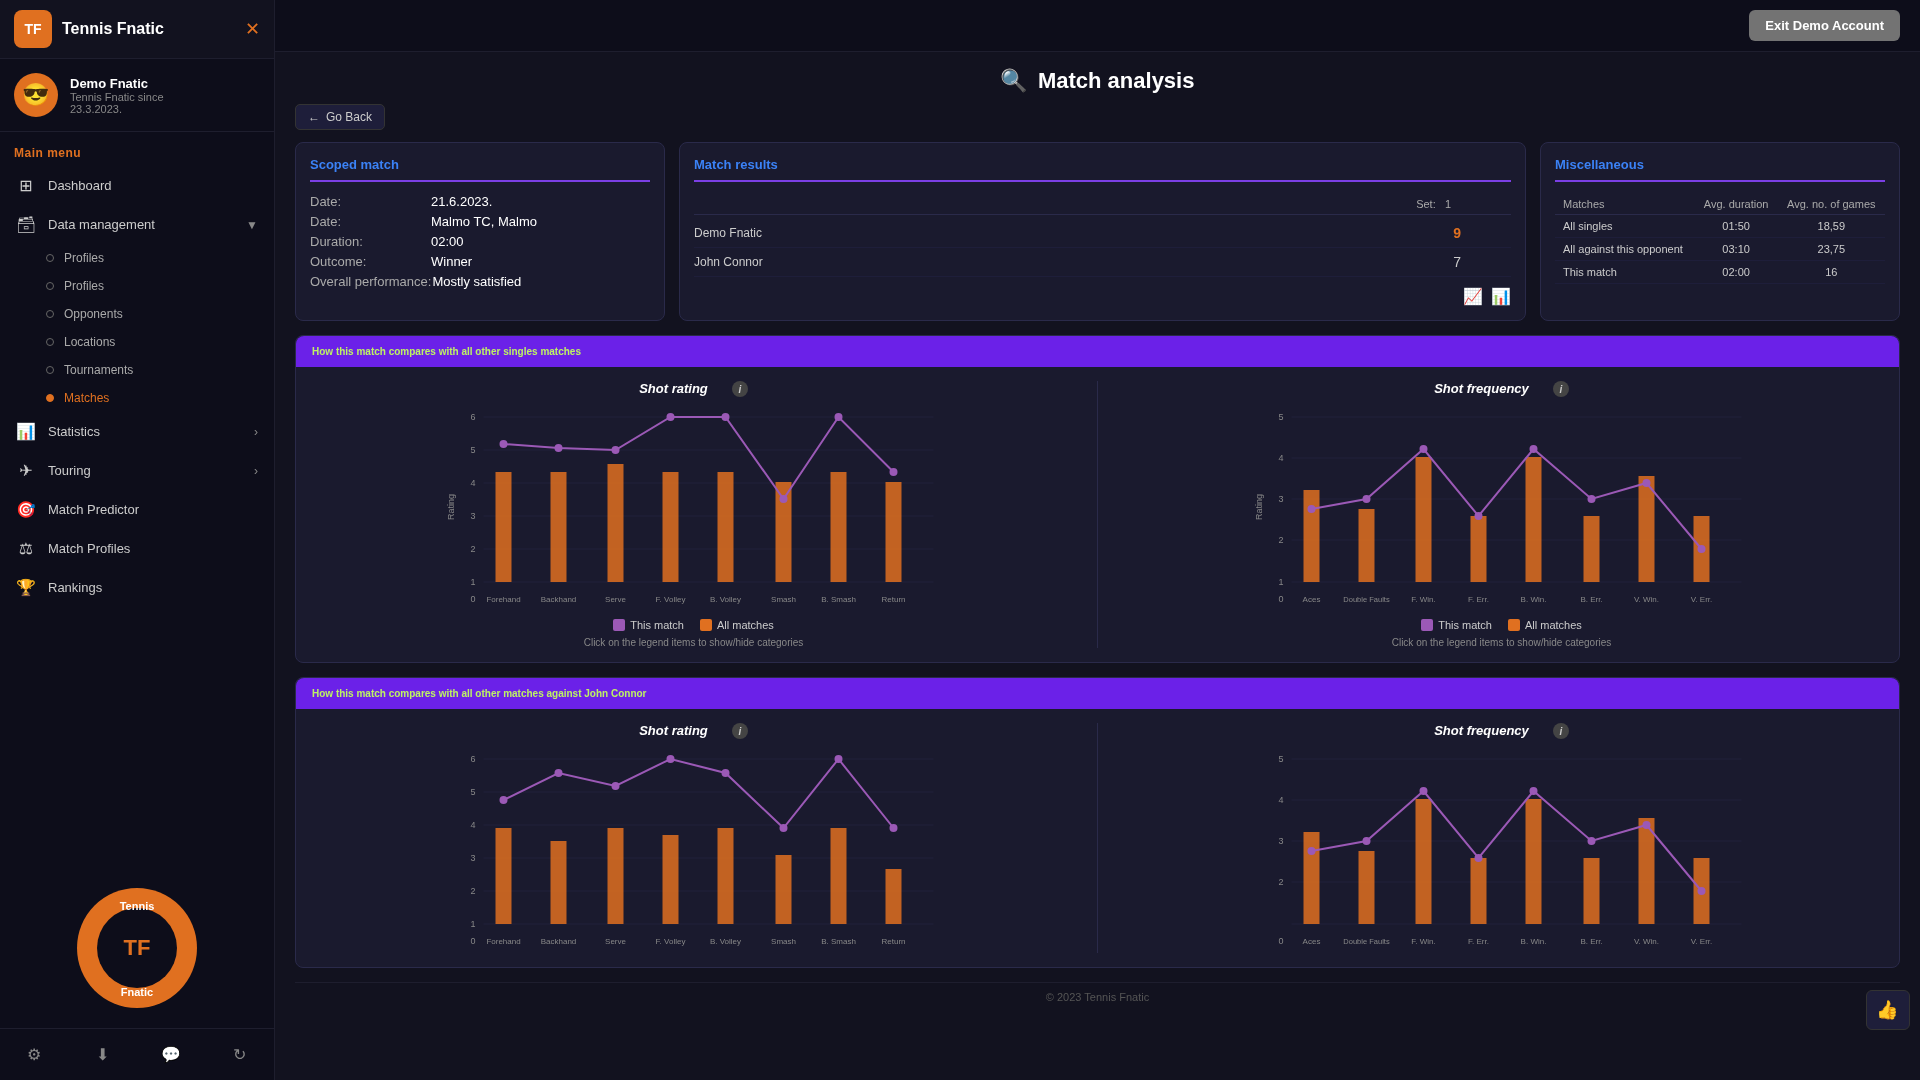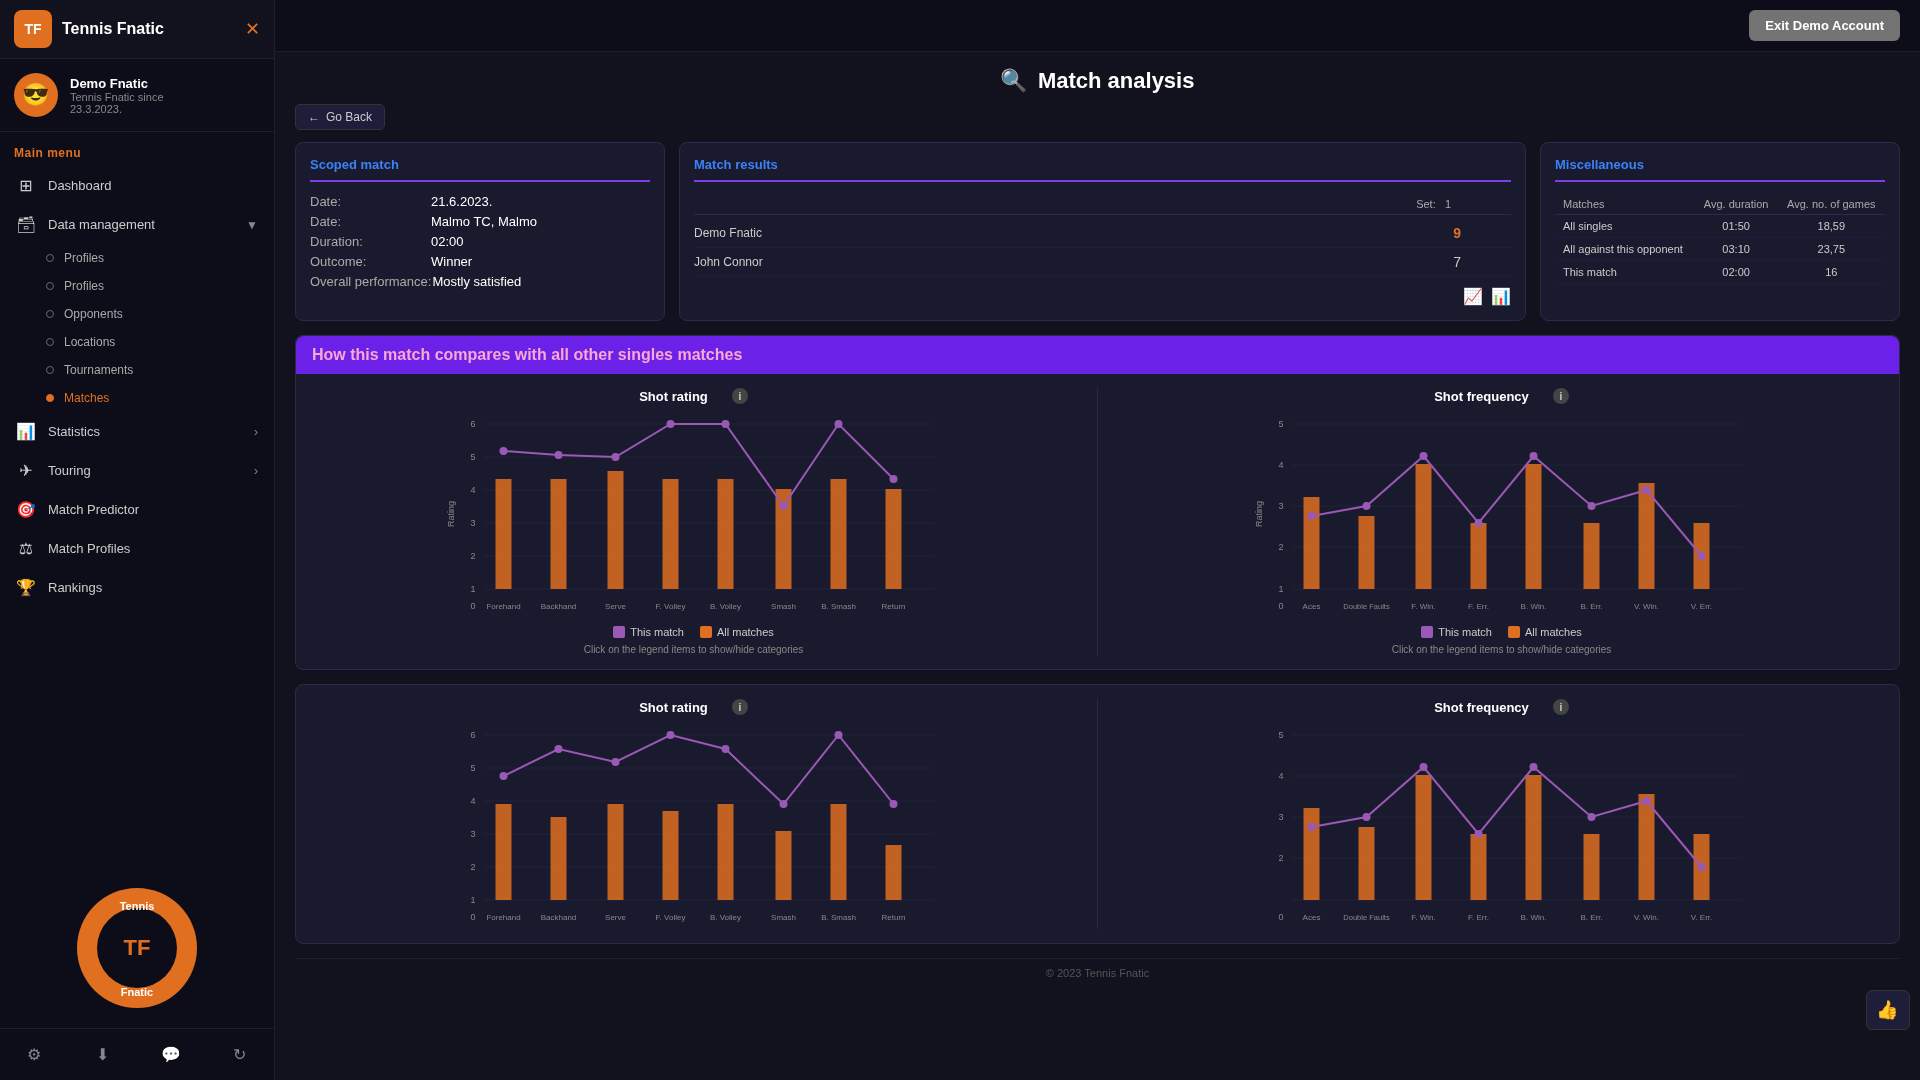--- a/index.html
+++ b/index.html
@@ -255,50 +255,51 @@
     .chart-section {
       background: #1a1a2e;
       border: 1px solid #2a2a4a;
       border-radius: 8px;
       margin-bottom: 14px;
     }
     .chart-section-title {
       padding: 10px 16px;
       background: #6b21e8;
       border-radius: 8px 8px 0 0;
-      font-size: 16px;
+      font-size: 10px;
       font-weight: bold;
-      color: #f9a8d4;
+      color: #bef264;
     }
     .charts-row {
       display: flex;
       gap: 0;
       padding: 14px;
     }
     .chart-half {
       flex: 1;
       display: flex;
       flex-direction: column;
     }
     .chart-half:first-child {
       border-right: 1px solid #2a2a4a;
       padding-right: 20px;
     }
     .chart-half:last-child {
       padding-left: 20px;
     }
     .chart-subtitle {
       display: flex;
-      align-items: flex-end;
+      align-items: flex-start;
       gap: 24px;
       font-size: 13px;
       font-weight: bold;
       color: #fff;
       justify-content: center;
       margin-bottom: 10px;
+      font-style: italic;
     }
     .info-icon {
       width: 16px; height: 16px;
       background: #444;
       border-radius: 50%;
       display: inline-flex; align-items: center; justify-content: center;
       font-size: 10px; color: #ccc; cursor: pointer;
     }
     .chart-area {
       position: relative;
@@ -677,20 +678,21 @@
               <span>All matches</span>
             </div>
           </div>
           <div class="chart-note">Click on the legend items to show/hide categories</div>
         </div>
       </div>
     </div>
 
     
     <div class="chart-section">
+      <div class="chart-section-title">How this match compares with all other matches against John Connor</div>
       <div class="charts-row">
 
         <div class="chart-half">
           <div class="chart-subtitle">
             <span>Shot rating</span>
             <span class="info-icon">i</span>
           </div>
           <div class="chart-area">
             <svg viewBox="0 0 500 200" width="100%" height="200">
               <line x1="40" y1="10" x2="490" y2="10" stroke="#2a2a4a" stroke-width="0.5"></line>

